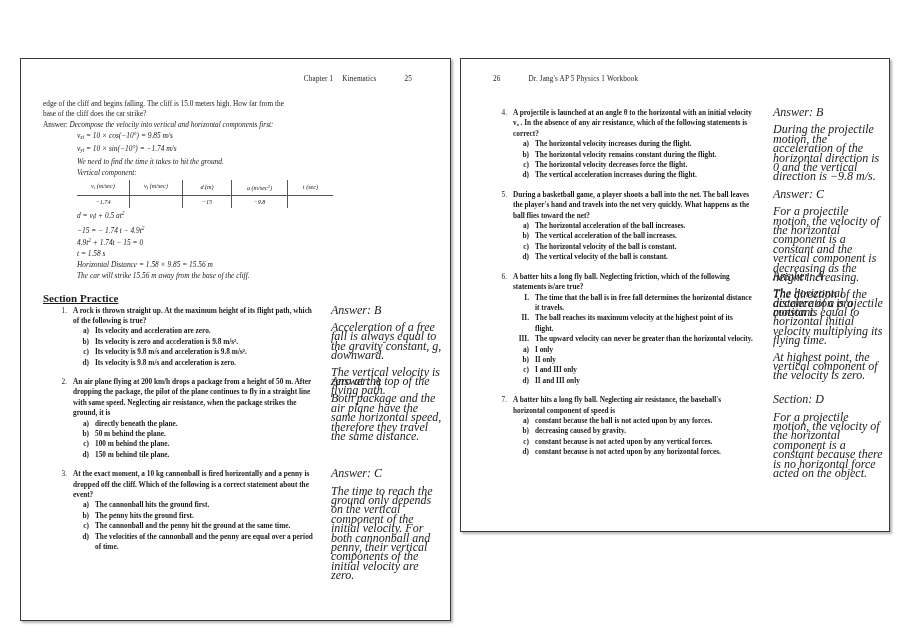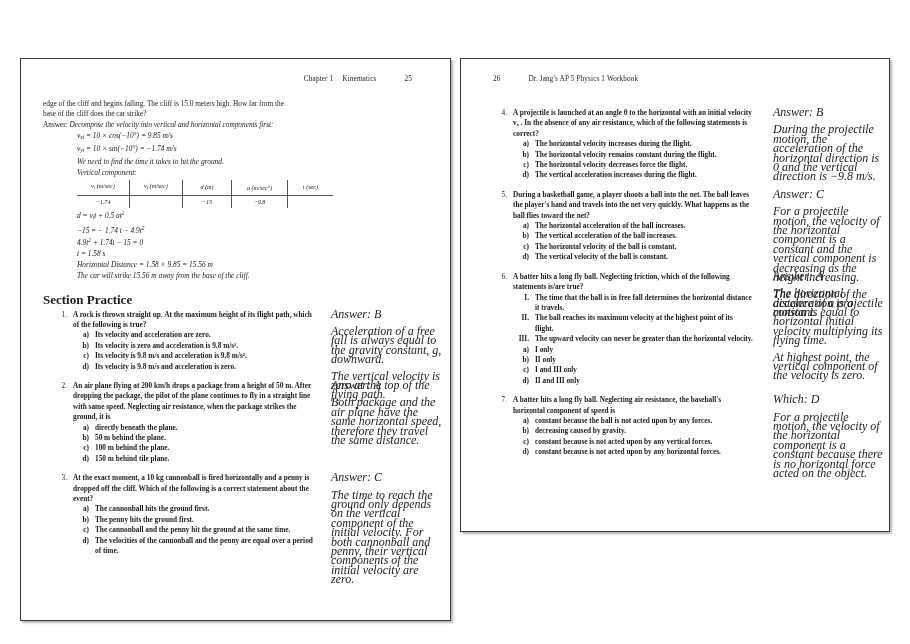--- a/index.html
+++ b/index.html
@@ -88,23 +88,24 @@
   .kin-table .c1 { width: 52px; }
   .kin-table .c2 { width: 52px; }
   .kin-table .c3 { width: 48px; }
   .kin-table .c4 { width: 55px; }
   .kin-table .c5 { width: 45px; }
   .kin-table .sup { font-size: 4.6px; vertical-align: 2px; }
   .kin-table .sub { font-size: 4.6px; vertical-align: -1px; }
 
   .section-head {
     font-weight: bold;
-    font-size: 13px;
+    font-size: 11px;
     margin-top: 11px;
     margin-bottom: 2px;
+    text-decoration: underline;
   }
 
   
   .q {
     position: relative;
     margin-top: 9px;
     min-height: 10px;
   }
   .q-first { margin-top: 1px; }
   .q-num {
@@ -356,21 +357,21 @@
         <div class="q-body">
           <p class="q-stem">A batter hits a long fly ball. Neglecting air resistance, the baseball's horizontal component of speed is</p>
           <ul class="opts">
             <li class="opt"><span class="opt-label">a)</span><span>constant because the ball is not acted upon by any forces.</span></li>
             <li class="opt"><span class="opt-label">b)</span><span>decreasing caused by gravity.</span></li>
             <li class="opt"><span class="opt-label">c)</span><span>constant because is not acted upon by any vertical forces.</span></li>
             <li class="opt"><span class="opt-label">d)</span><span>constant because is not acted upon by any horizontal forces.</span></li>
           </ul>
         </div>
         <div class="ans">
-          <div class="ans-head">Which: D</div>
+          <div class="ans-head">Section: D</div>
           <div class="ans-note">For a projectile motion, the velocity of the horizontal component is a constant because there is no horizontal force acted on the object.</div>
         </div>
       </div>
 
     </div>
   </div>
 
 </div>
 
 </body></html>

